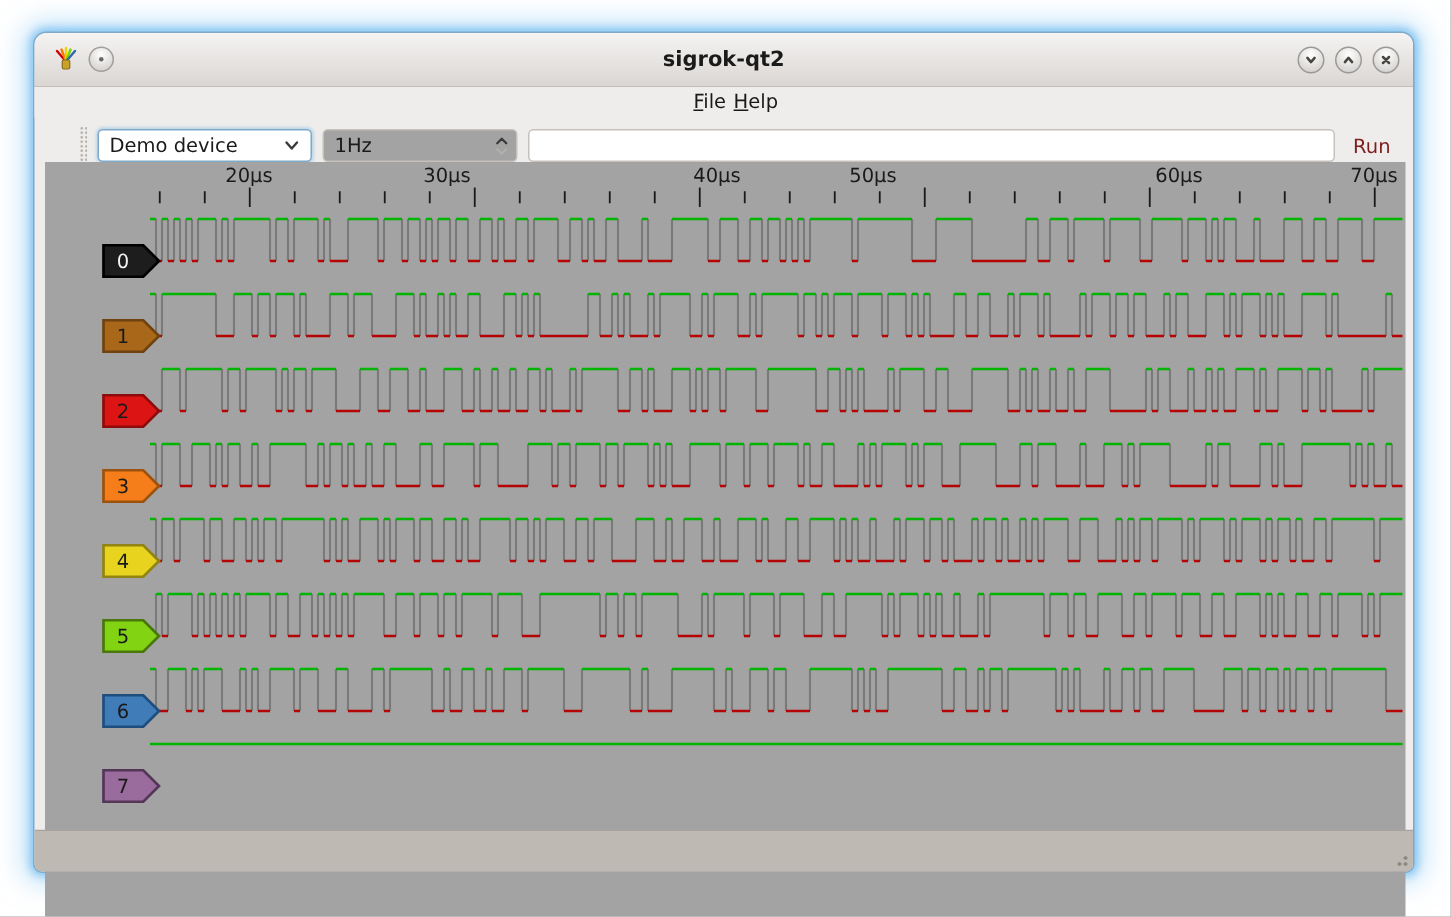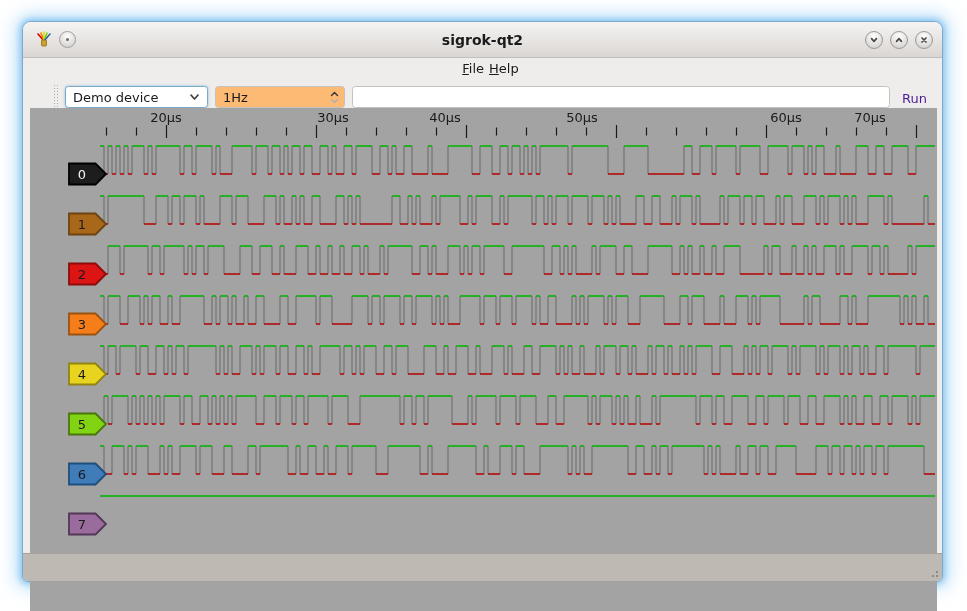--- a/index.html
+++ b/index.html
@@ -65,34 +65,34 @@
   }
   .combo {
     width:143px; height:22px; background:#fff;
     border:1px solid #7FA9C9; border-radius:3.5px;
     box-shadow:0 0 2px 1px rgba(150,195,230,.55);
     display:flex; align-items:center; padding:0 7px;
     font-size:13px; color:#1A1A1A; cursor:default;
   }
   .combo .chev { margin-left:auto; }
   .spinbox {
-    width:130px; height:22px; background:#fdba74;
+    width:130px; height:22px; background:#a3a3a3;
     border:1px solid #C6C1BC; border-radius:3.5px;
     display:flex; align-items:center; padding:0 5px 0 7px;
     font-size:13px; color:#1A1A1A; cursor:default;
   }
   .spin-arrows { margin-left:auto; display:flex; flex-direction:column; gap:1px; }
   .lineedit {
     flex:1; height:22px; background:#fff;
     border:1px solid #C6C1BC; border-radius:3.5px;
     font-size:13px; padding:0 6px; color:#1A1A1A; outline:none;
     font-family:"DejaVu Sans", sans-serif;
   }
   .run-btn {
-    font-size:13px; color:#4c1d95; padding:2px 5px; background:transparent;
+    font-size:13px; color:#7f1d1d; padding:2px 5px; background:transparent;
     border:0; cursor:default; font-family:"DejaVu Sans", sans-serif;
   }
   
   .view {
     position:absolute; left:7px; top:86px; width:907px; height:520px;
     background:#a3a3a3; overflow:hidden;
   }
   .wave-svg { position:absolute; left:0; top:0; }
   .ruler-label {
     position:absolute; top:2px; transform:translateX(-50%);
@@ -218,25 +218,25 @@
           <path d="M74 338V366M82 338V366M94 338V366M98 338V366M102 338V366M106 338V366M118 338V366M130 338V366M134 338V366M138 338V366M142 338V366M150 338V366M166 338V366M170 338V366M182 338V366M194 338V366M202 338V366M218 338V366M226 338V366M230 338V366M258 338V366M266 338V366M270 338V366M278 338V366M286 338V366M294 338V366M298 338V366M306 338V366M318 338V366M322 338V366M346 338V366M358 338V366M390 338V366M398 338V366M402 338V366M418 338V366M446 338V366M454 338V366M458 338V366M470 338V366M482 338V366M486 338V366M494 338V366M510 338V366M538 338V366M542 338V366M546 338V366M550 338V366M554 338V366M562 338V366M598 338V366M606 338V366M614 338V366M622 338V366M626 338V366M630 338V366M638 338V366M642 338V366M674 338V366M678 338V366M682 338V366M686 338V366M690 338V366M706 338V366M710 338V366M718 338V366M726 338V366M730 338V366M738 338V366M746 338V366M766 338V366M786 338V366M798 338V366M802 338V366M810 338V366M814 338V366M822 338V366M826 338V366M830 338V366M834 338V366M842 338V366M846 338V366M854 338V366M858 338V366M894 338V366" stroke="#7A7A7A" stroke-width="1.4" fill="none"></path>
           <path d="M74 366H82M94 366H98M102 366H106M118 366H130M134 366H138M142 366H150M166 366H170M182 366H194M202 366H218M226 366H230M258 366H266M270 366H278M286 366H294M298 366H306M318 366H322M346 366H358M390 366H398M402 366H418M446 366H454M458 366H470M482 366H486M494 366H510M538 366H542M546 366H550M554 366H562M598 366H606M614 366H622M626 366H630M638 366H642M674 366H678M682 366H686M690 366H706M710 366H718M726 366H730M738 366H746M766 366H786M798 366H802M810 366H814M822 366H826M830 366H834M842 366H846M854 366H858M894 366H905" stroke="#B40404" stroke-width="1.7" fill="none"></path>
           <path d="M70 338H74M82 338H94M98 338H102M106 338H118M130 338H134M138 338H142M150 338H166M170 338H182M194 338H202M218 338H226M230 338H258M266 338H270M278 338H286M294 338H298M306 338H318M322 338H346M358 338H390M398 338H402M418 338H446M454 338H458M470 338H482M486 338H494M510 338H538M542 338H546M550 338H554M562 338H598M606 338H614M622 338H626M630 338H638M642 338H674M678 338H682M686 338H690M706 338H710M718 338H726M730 338H738M746 338H766M786 338H798M802 338H810M814 338H822M826 338H830M834 338H842M846 338H854M858 338H894" stroke="#00B400" stroke-width="1.7" fill="none"></path>
         </g>
         <g>
           <path d="M70 388H905" stroke="#00B400" stroke-width="1.7" fill="none"></path>
         </g>
       </svg>
     <div id="ruler-labels">
         <div class="ruler-label" style="left: 136px;">20µs</div>
-        <div class="ruler-label" style="left: 303px;">30µs</div>
-        <div class="ruler-label" style="left: 415px;">40µs</div>
+        <div class="ruler-label" style="left: 268px;">30µs</div>
+        <div class="ruler-label" style="left: 448px;">40µs</div>
         <div class="ruler-label" style="left: 552px;">50µs</div>
         <div class="ruler-label" style="left: 736px; margin-left: 20px;">60µs</div>
-        <div class="ruler-label" style="left: 840px;">70µs</div>
+        <div class="ruler-label" style="left: 886px;">70µs</div>
       </div>
     <div id="channel-flags">
         <div class="flag" style="left: 38px; top: 54px;">
           <svg width="40" height="24" viewBox="0 0 40 24">
             <polygon points="1,1.5 27.5,1.5 38,12 27.5,22.5 1,22.5" fill="#1D1D1D" stroke="#000000" stroke-width="1.8"></polygon>
             <text x="14" y="16.5" text-anchor="middle" font-size="13" fill="#F2F2F2" font-family="&quot;DejaVu Sans&quot;, sans-serif">0</text>
           </svg>
         </div>
         <div class="flag" style="left: 38px; top: 104px;">
           <svg width="40" height="24" viewBox="0 0 40 24">

